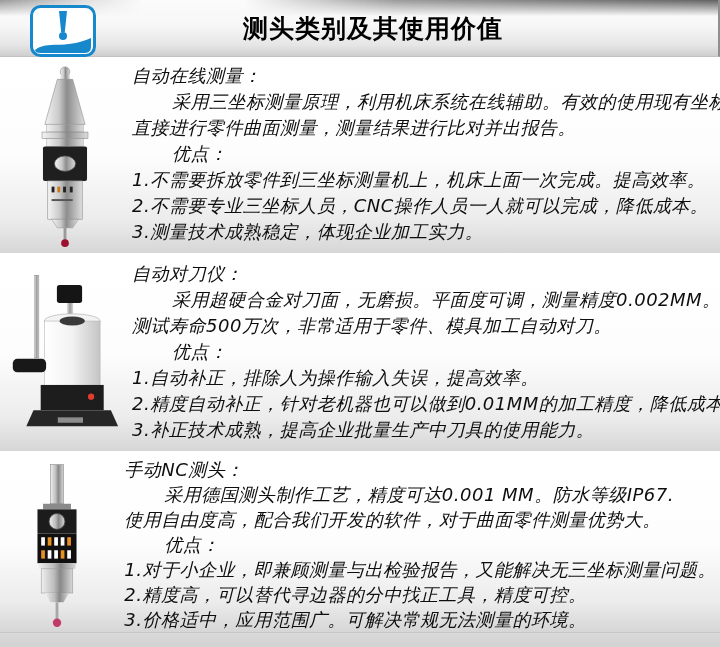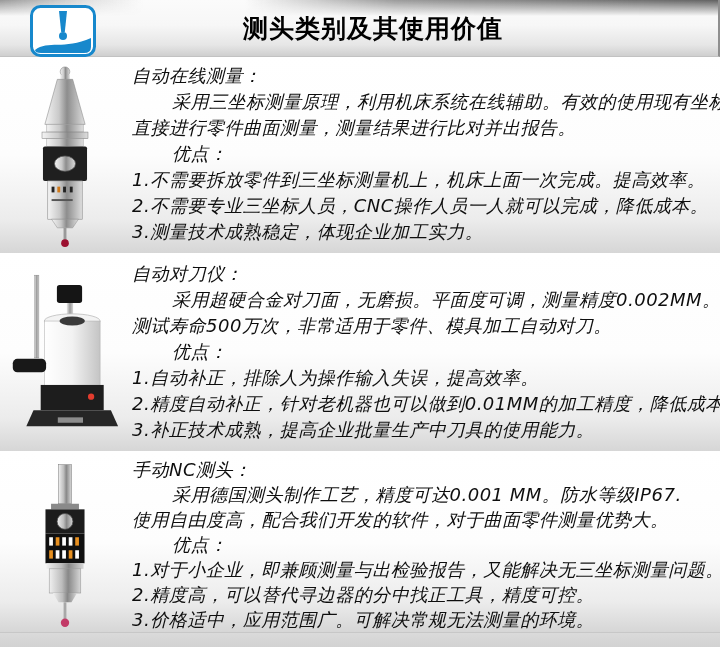--- a/index.html
+++ b/index.html
@@ -44,21 +44,21 @@
   }
 
   
   .panel {
     display: flex;
     background: linear-gradient(180deg, #ffffff 0%, #fdfdfd 50%, #ececec 83%, #d6d6d6 100%);
   }
   .panel.gap-after { margin-bottom: 2px; }
   .p1 { height: 196px; }
   .p2 { height: 196px; }
-  .p3 { height: 179px; }
+  .p3 { height: 179px; justify-content: flex-end; }
 
   .photo {
     flex: 0 0 130px;
     display: flex; align-items: flex-start; justify-content: center;
     padding-top: 8px;
   }
   .content {
     flex: 1 1 auto;
     padding: 6px 4px 0 2px;
     font-style: italic;

